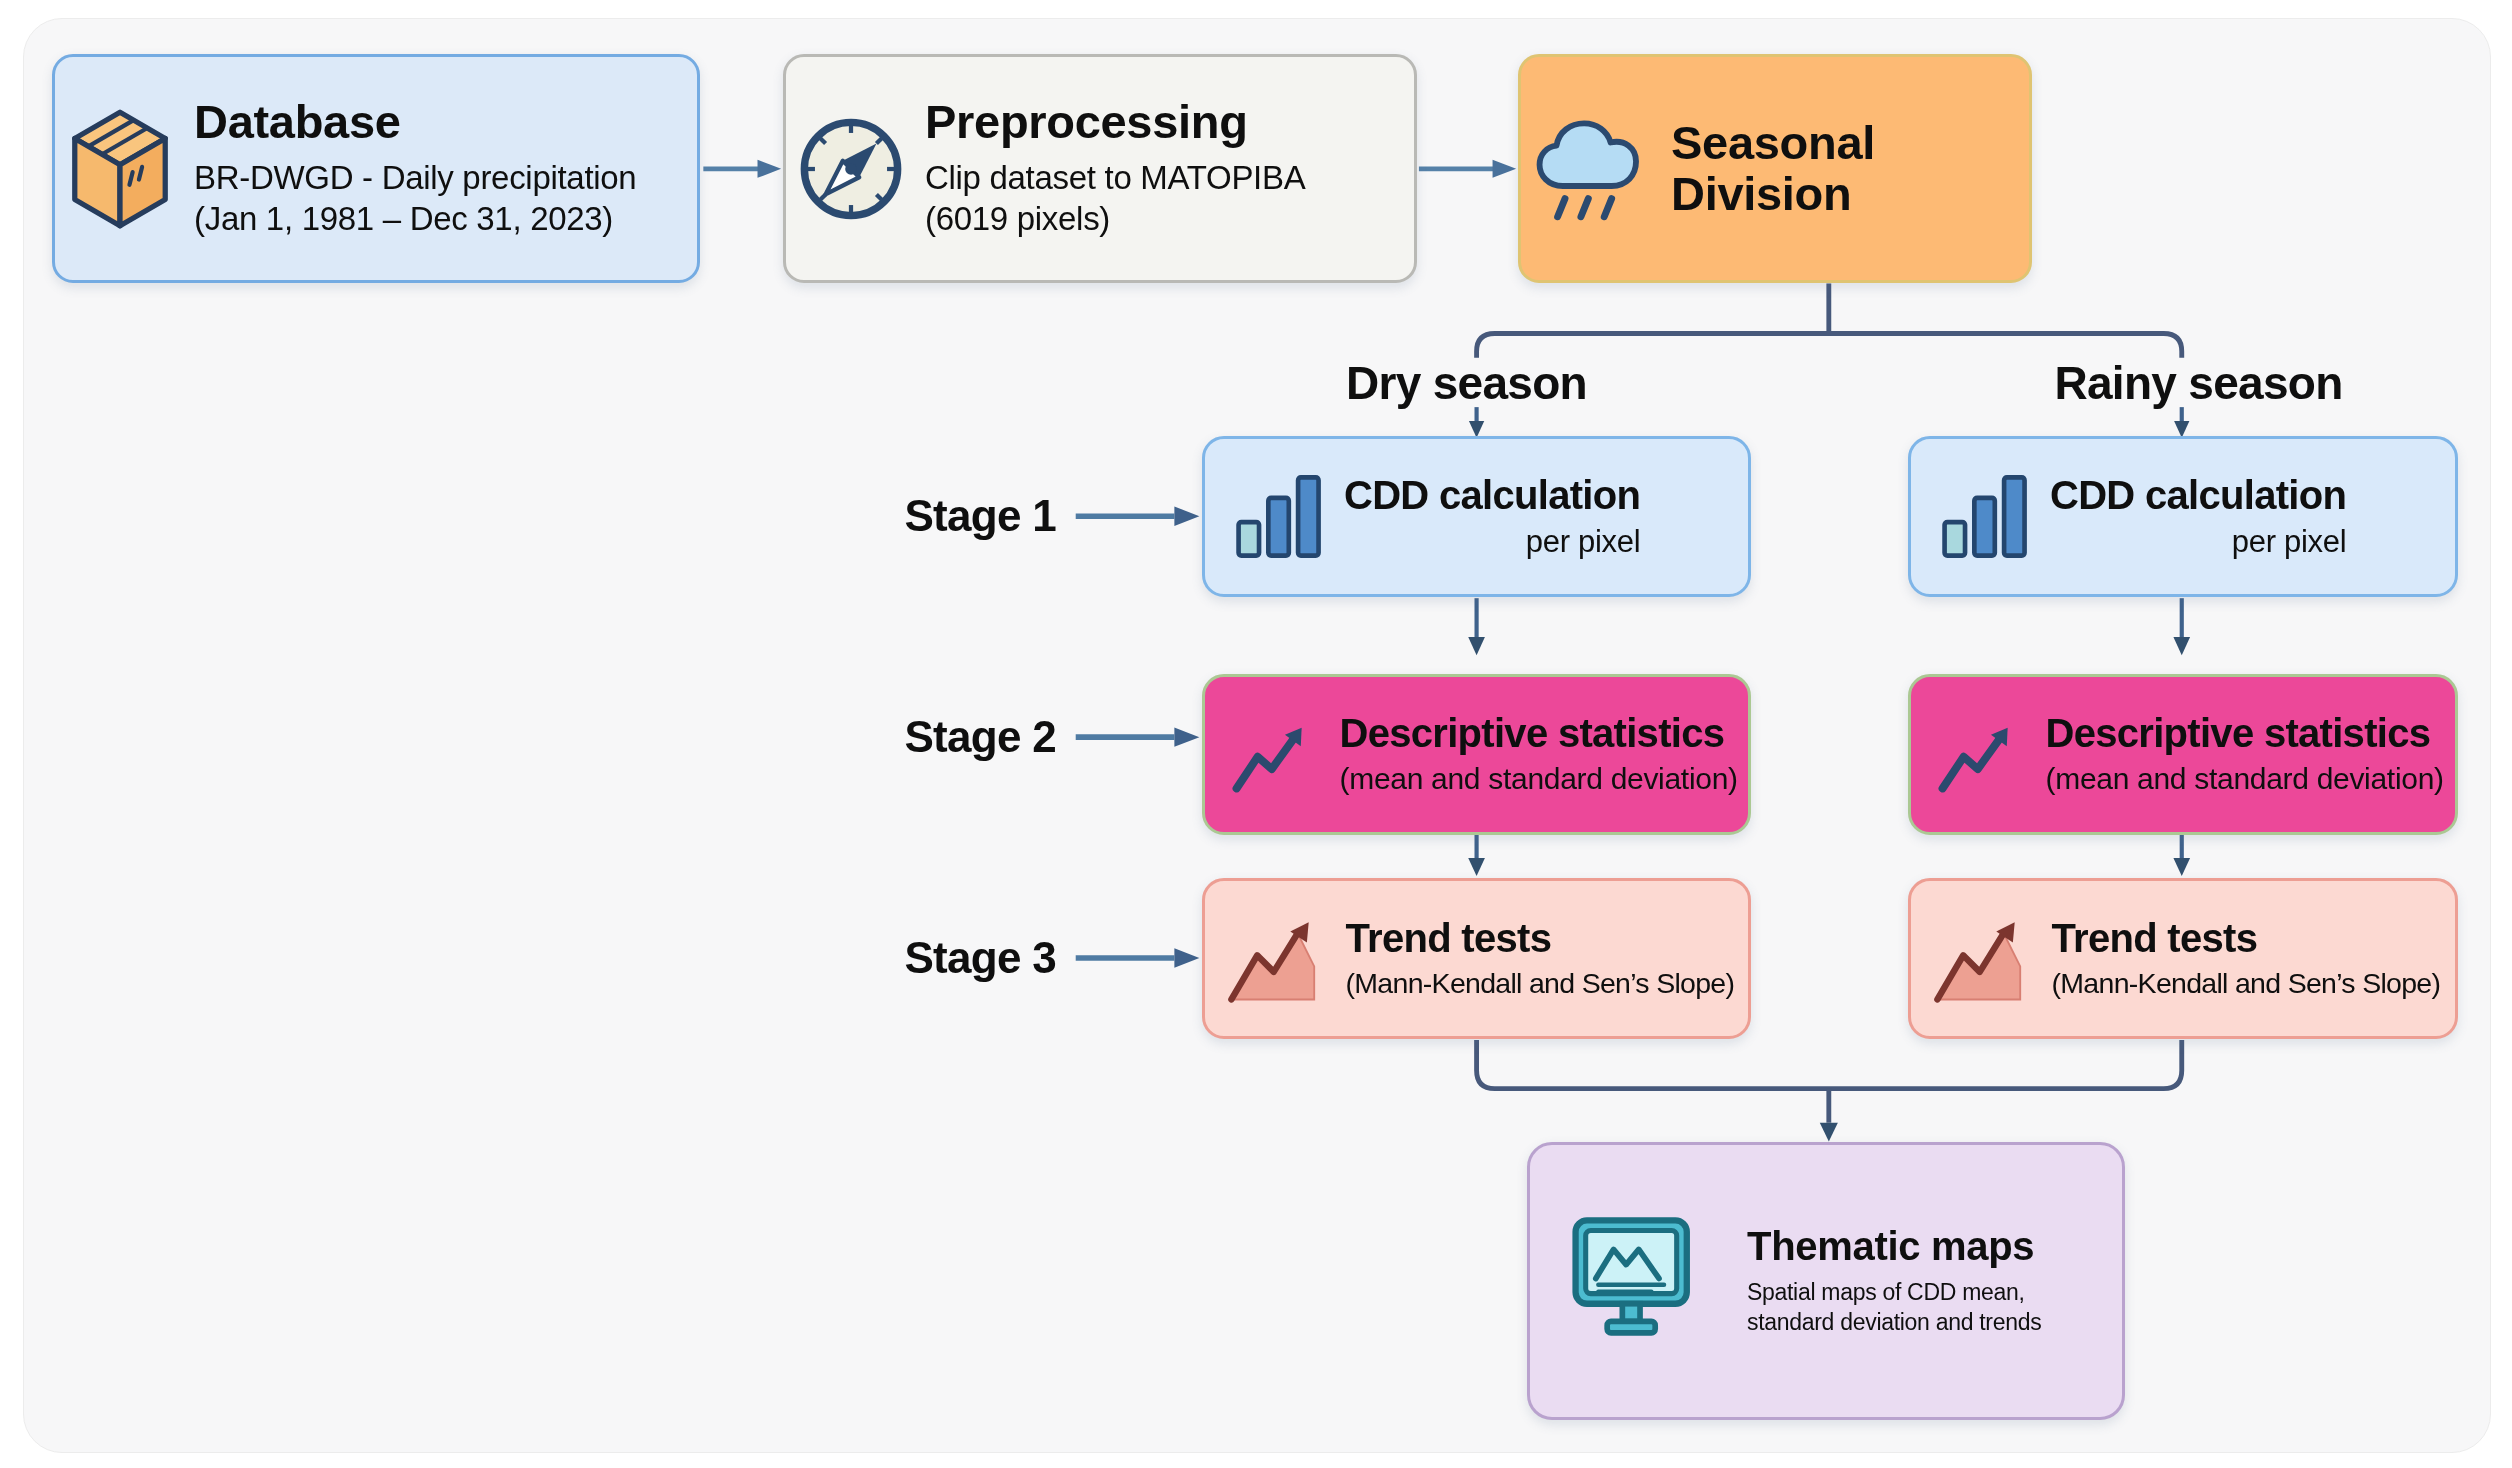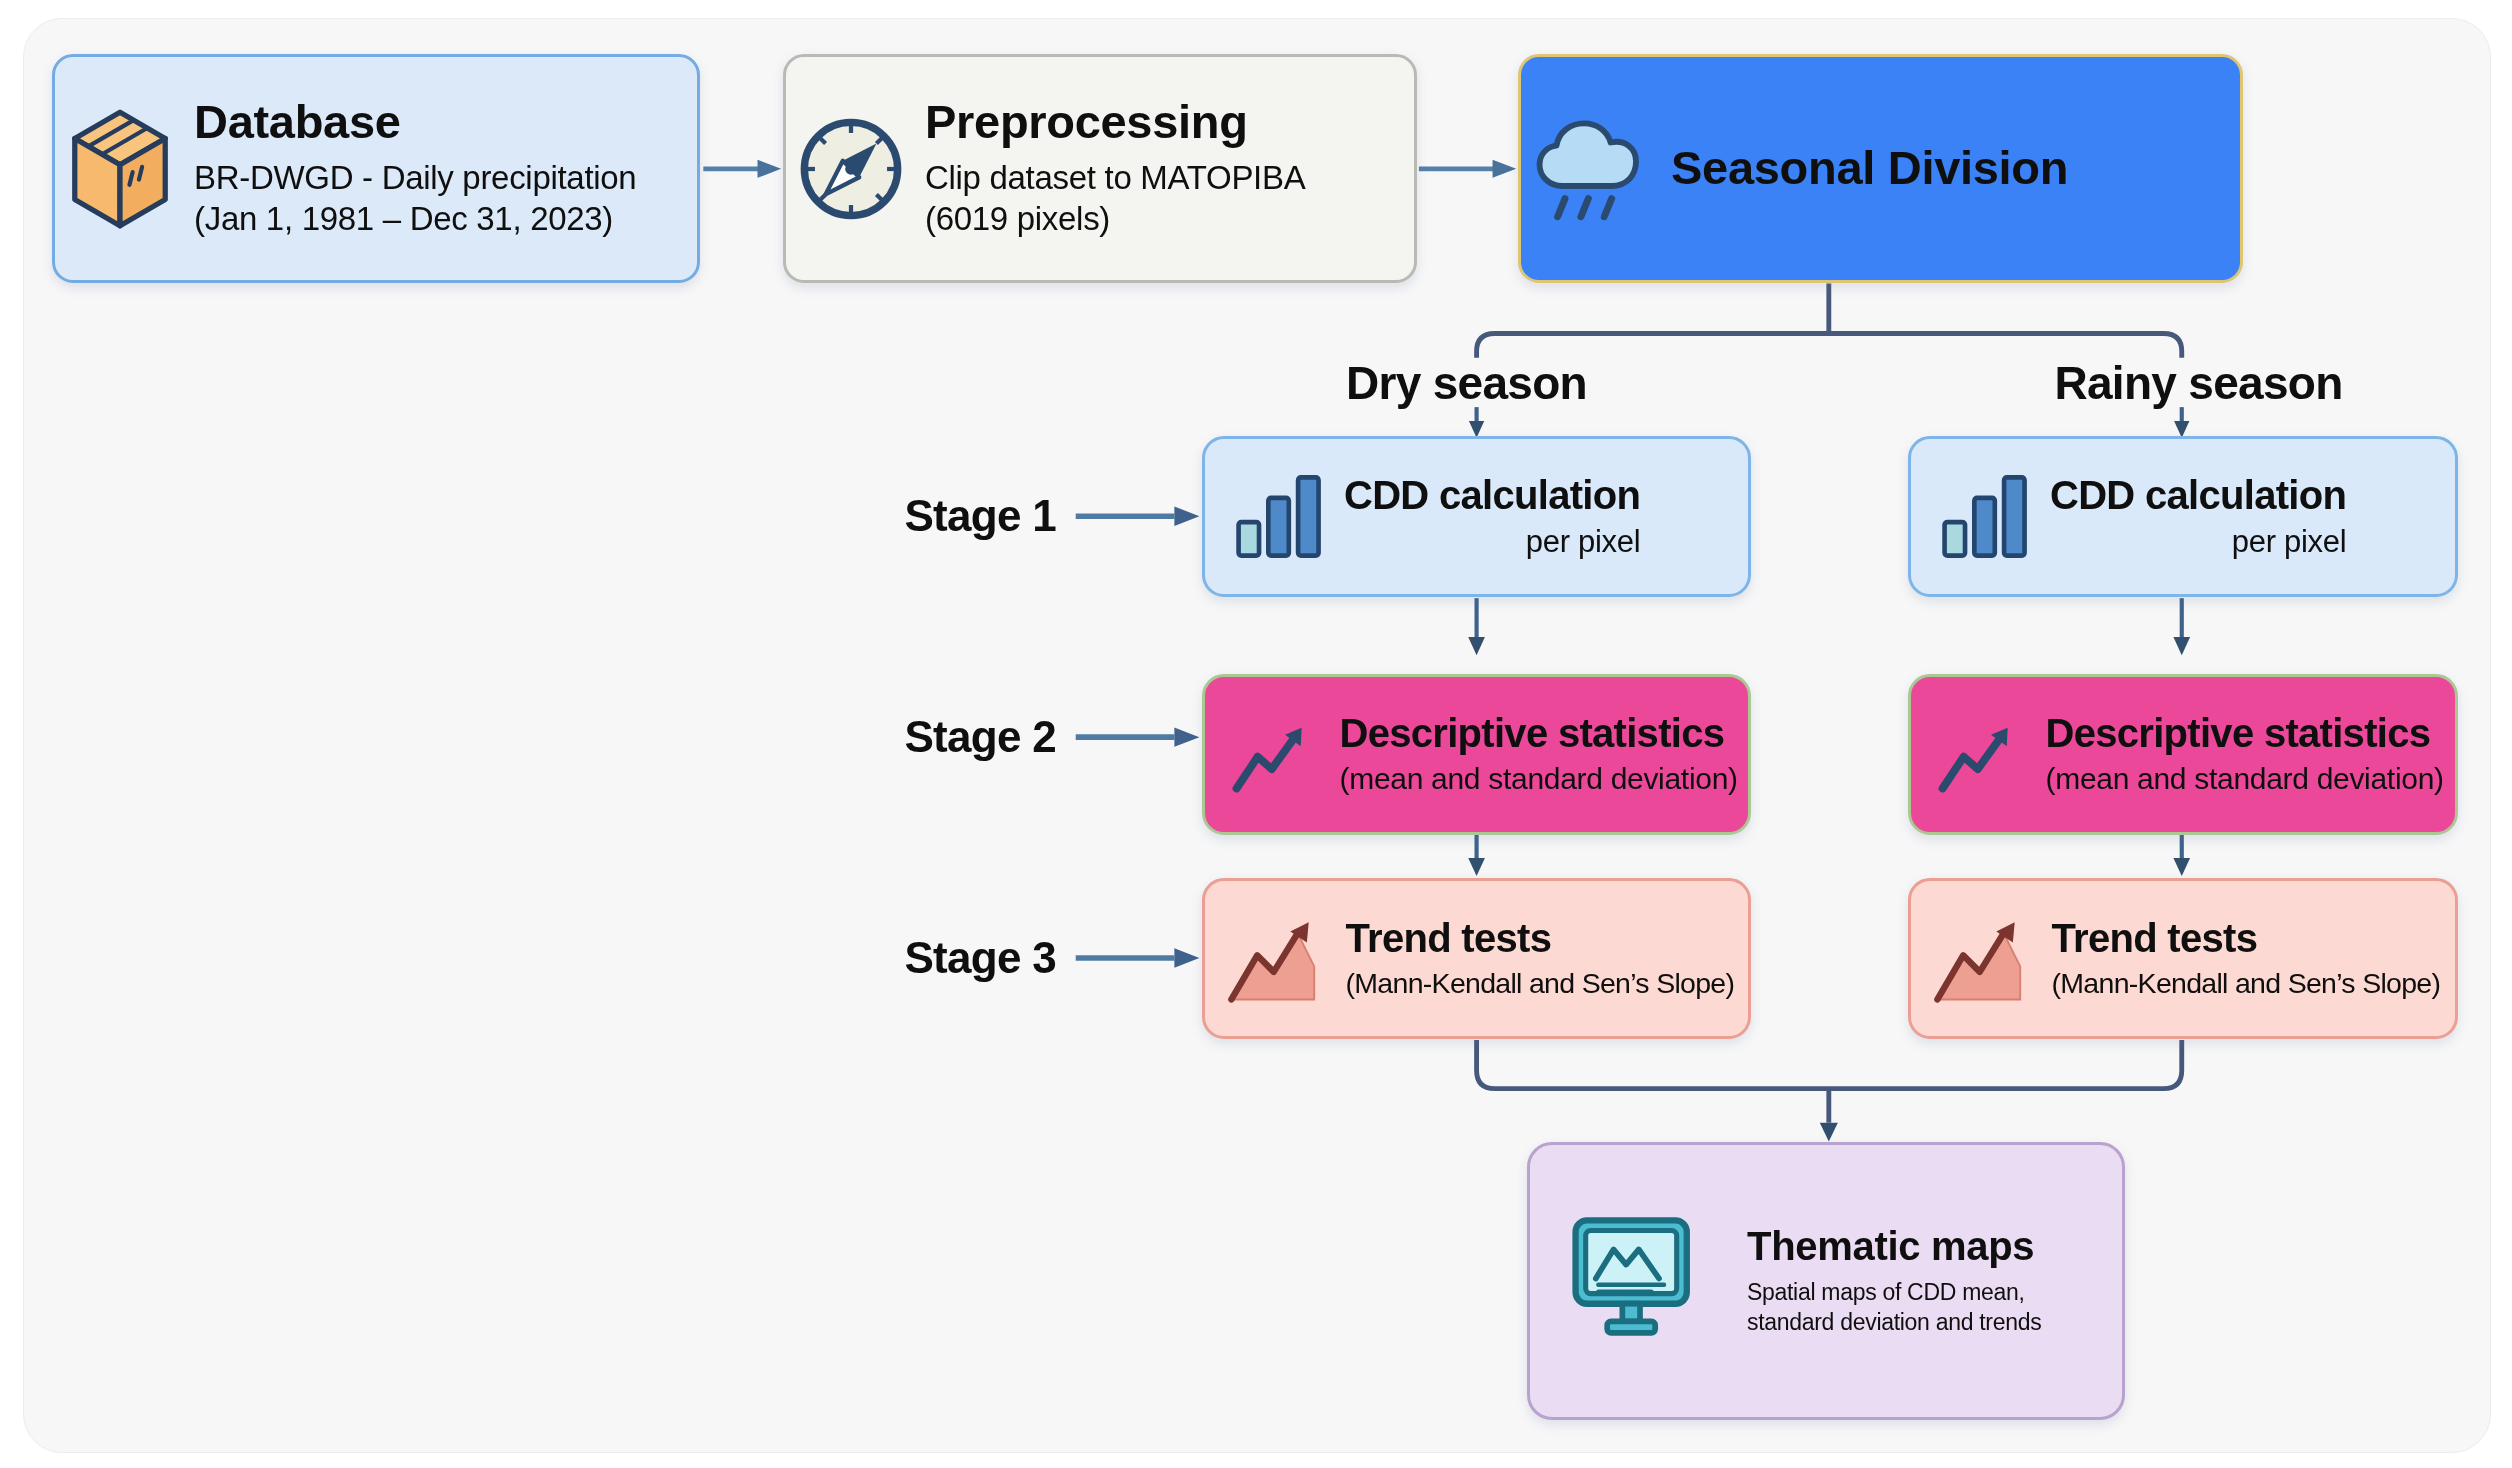--- a/index.html
+++ b/index.html
@@ -20,21 +20,21 @@
   }
   .node .icon-wrap{flex:0 0 auto;display:flex;align-items:center;justify-content:center;}
   .node .txt{display:flex;flex-direction:column;justify-content:center;min-width:0;}
   
   .top-node{height:229px;border-radius:21px;border:3.5px solid;padding-left:12px;}
   .top-node .icon-wrap{margin-right:21px;}
   .top-node .title{font-size:47px;font-weight:bold;line-height:1.08;letter-spacing:-0.3px;}
   .top-node .sub{font-size:33px;line-height:1.24;margin-top:9.7px;letter-spacing:-0.3px;}
   .db{left:52px;top:54px;width:648px;background:#dce9f8;border-color:#74abe2;}
   .pre{left:783px;top:54px;width:634px;background:#f4f4f1;border-color:#b9b9b5;}
-  .sea{left:1518px;top:54px;width:725px;background:#3b82f6;border-color:#dfc472;}
+  .sea{left:1518px;top:54px;width:514px;background:#fdba74;border-color:#dfc472;}
   
   .col-node{height:161px;width:549px;border-radius:22px;border:3.5px solid;padding-left:19.5px;}
   .col-node .icon-wrap{margin-right:18px;}
   .col-node .title{font-size:40px;font-weight:bold;line-height:1.05;letter-spacing:-0.7px;white-space:nowrap;}
   .col-node .sub{font-size:31px;line-height:1.15;margin-top:8.3px;letter-spacing:-0.3px;white-space:nowrap;text-align:right;}
   .col-node .sub.small{font-size:30px;}
   .col-node .sub.tiny{font-size:28.5px;letter-spacing:-0.7px;}
   .cdd{background:#d9e9fa;border-color:#7eb5e8;padding-left:28px;}
   .stats{background:#ec4899;border-color:#abc893;margin-top:17px;}
   .trend{background:#fcd9d2;border-color:#ed9e93;}

